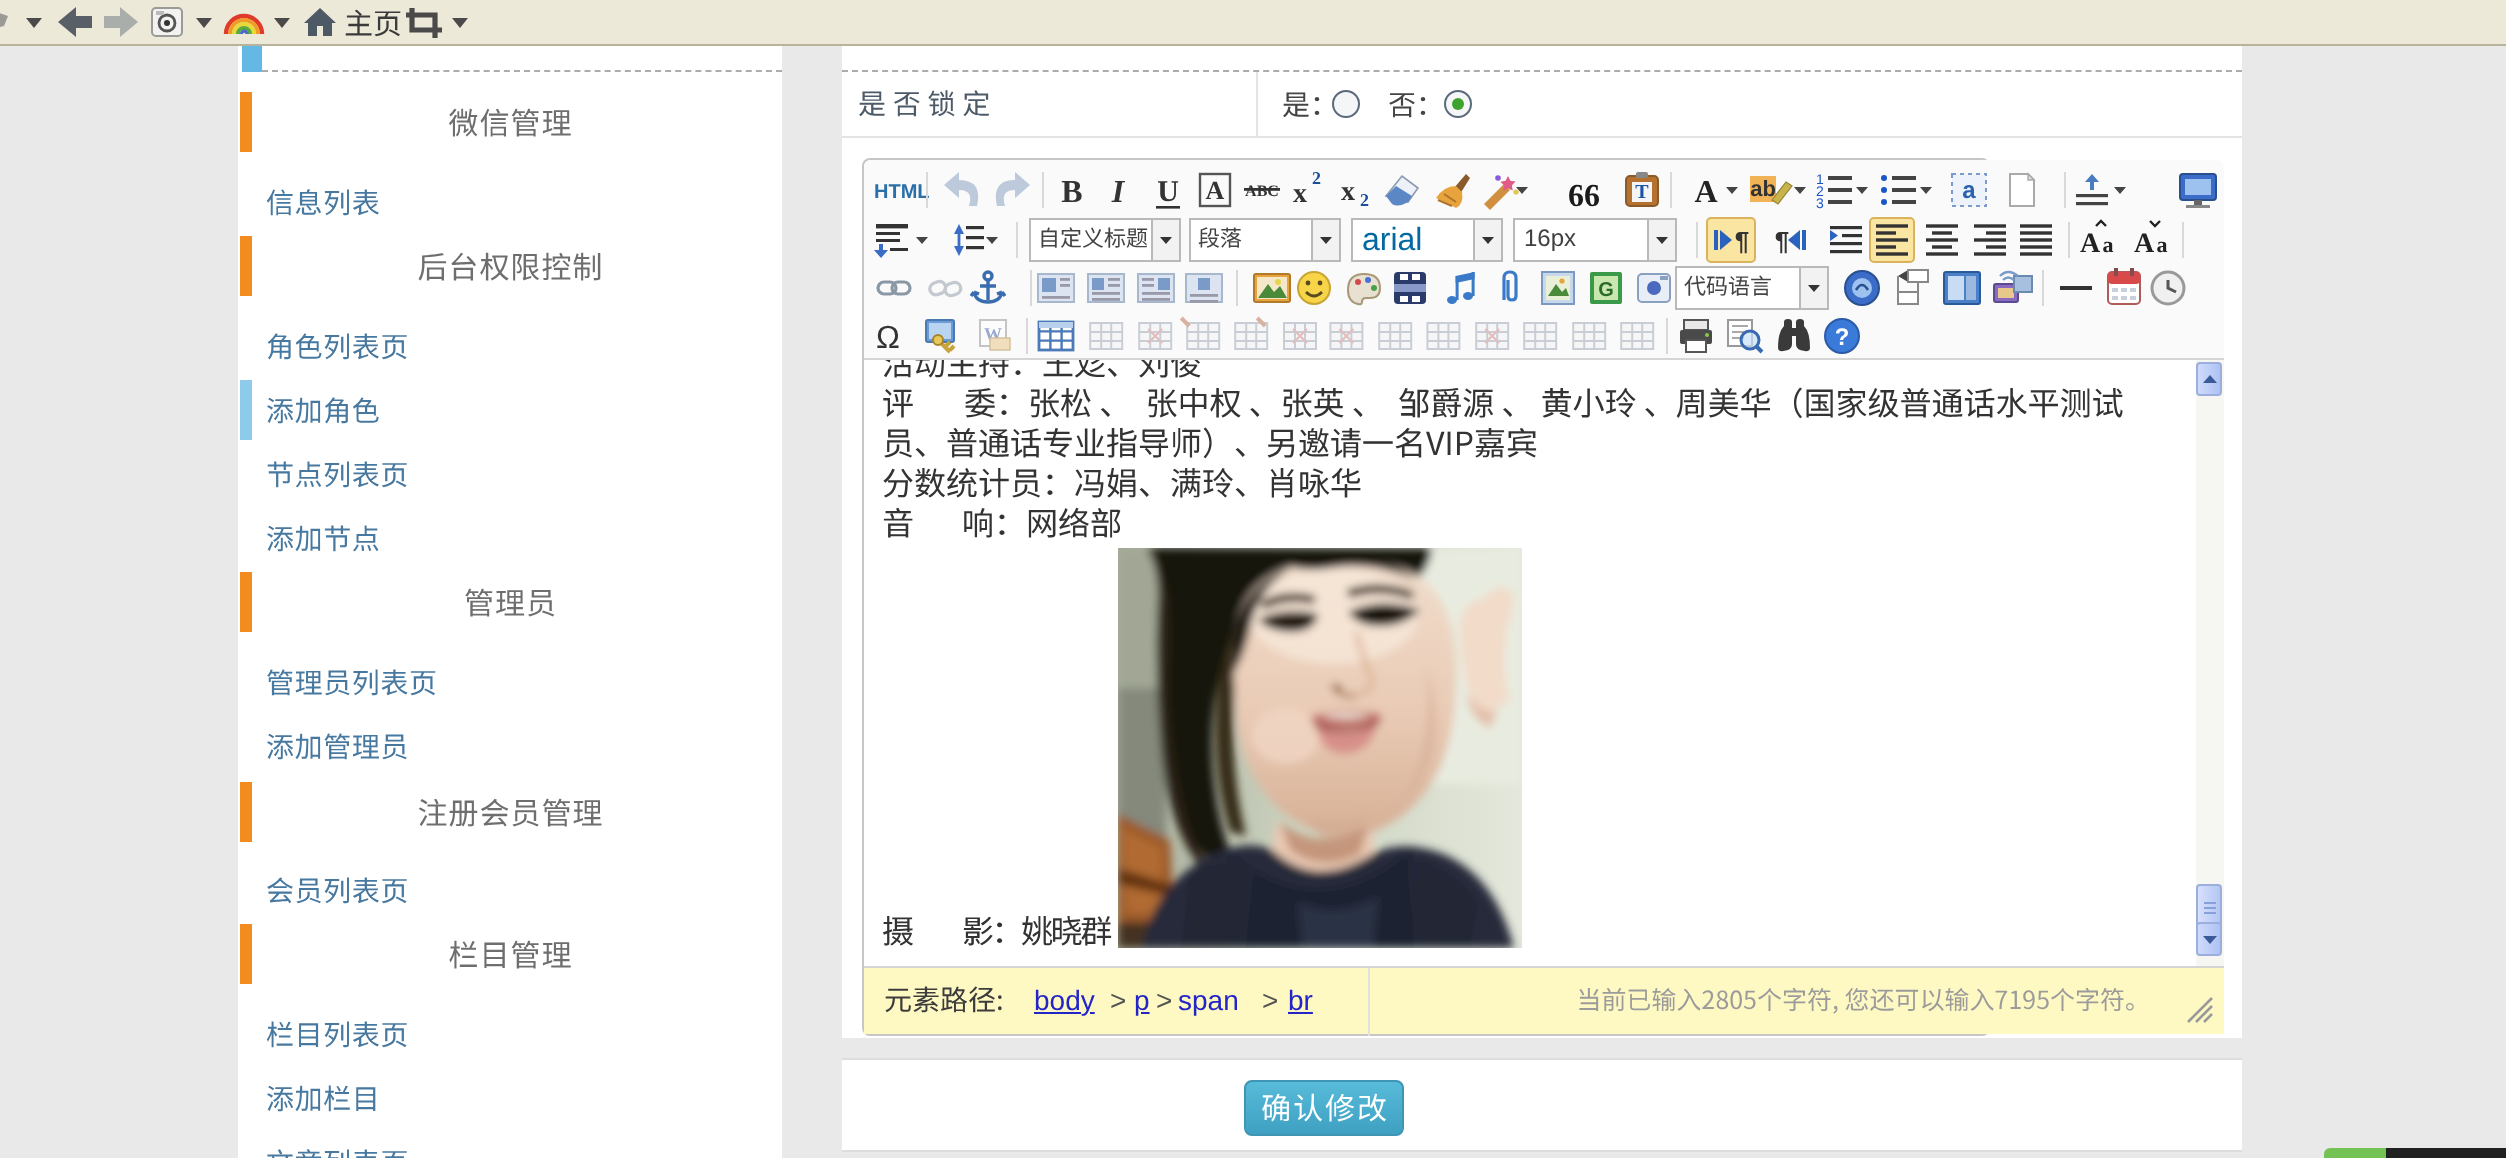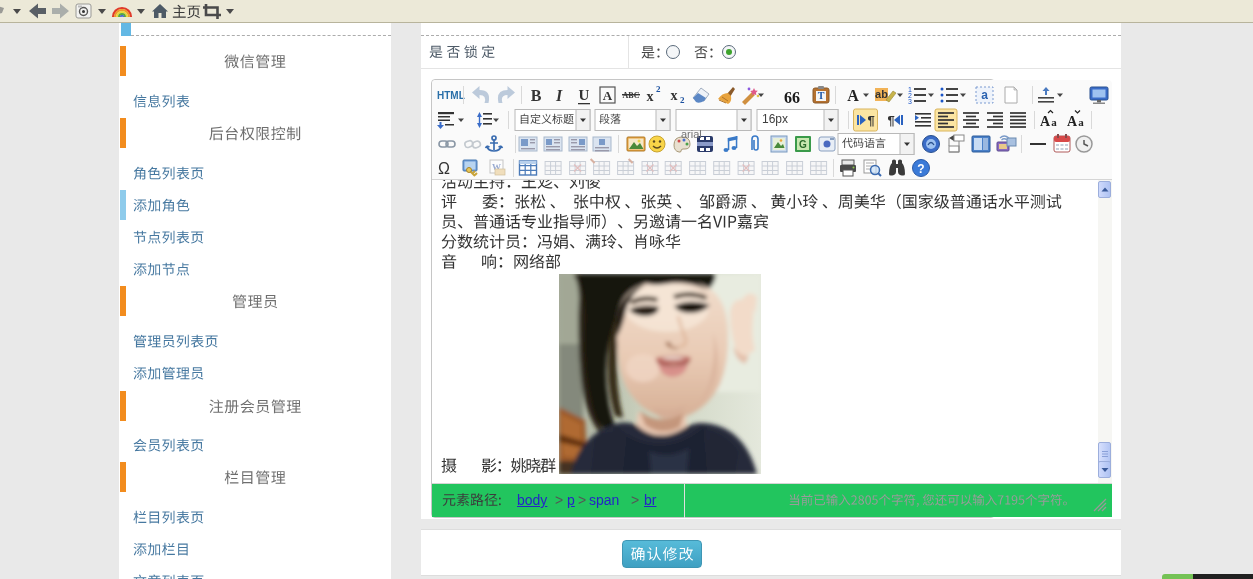--- a/index.html
+++ b/index.html
@@ -13,21 +13,21 @@
 .dash{border-top:1px dashed #acacac;height:0}
 .obar{left:120px;width:6px;height:30px;background:#f28c1e}
 .bluebar{left:120px;top:190px;width:6px;height:30px;background:#8ecbeb}
 .bluesq{left:121px;top:23px;width:10px;height:13px;background:#63b8e4}
 #row1{left:421px;top:36px;width:700px;height:33px;background:#fff;border-bottom:1px solid #e4e4e4}
 #celldiv{left:628px;top:36px;width:1px;height:33px;background:#e4e4e4}
 .radio{width:14px;height:14px;border-radius:50%;border:1px solid #5a6a7a;background:#f4f6f8}
 .radio.on:after{content:"";position:absolute;left:2.5px;top:2.5px;width:6px;height:6px;border-radius:50%;background:#3da32c}
 #editor{left:431px;top:79px;width:564px;height:439px;border:1px solid #c6c6c6;border-radius:4px;background:#fff}
 #toolbar{left:0;top:0;width:680px;height:100px;background:#fafafa;border-bottom:1px solid #d5d5d5;border-radius:4px 4px 0 0}
-#bottombar{left:0;top:403px;width:680px;height:34px;background:#22c55e;border-top:1px solid #d5d5d5}
+#bottombar{left:0;top:403px;width:680px;height:34px;background:#fef9c3;border-top:1px solid #d5d5d5}
 #bbdiv{left:252px;top:0;width:1px;height:34px;background:#e0e0e0}
 #content{left:0;top:100px;width:680px;height:303px;background:#fff;overflow:hidden}
 #scrollbar{left:666px;top:100px;width:14px;height:303px;background:#f6f6f3}
 .sbtn{left:0px;width:13px;height:17px;border:1px solid #9caedc;border-radius:2px;background:linear-gradient(90deg,#cfdafc,#aec2f2)}
 .sthumb{left:0px;top:262px;width:13px;height:22px;border:1px solid #9caedc;border-radius:2px;background:linear-gradient(90deg,#d7e0fd,#b4c6f4)}
 #photo{left:127px;top:94px;width:202px;height:200px}
 #confirmbtn{left:201px;top:11px;width:80px;height:28px;border:1px solid #3e96b4;border-radius:4px;background:linear-gradient(#57bbd9,#3fa0c2)}
 #greenbit{left:1162px;top:574px;width:31px;height:5px;background:#74c255;border-radius:3px 0 0 0}
 #blackbit{left:1193px;top:574px;width:60px;height:5px;background:#202020}
 </style>
@@ -607,21 +607,21 @@
       </svg>
   </div>
 </div>
 
 <div class="abs" id="btnrow2" style="left:421px;top:529px;width:700px;height:47px">
   <div class="abs" id="confirmbtn"></div>
 </div>
 <div class="abs" id="greenbit"></div>
 <div class="abs" id="blackbit"></div>
 
-<div class="abs" style="left:681px;top:128px;font-size:11px;color:#737373">arial</div>
+<div class="abs" style="left:681px;top:112px;font-size:16px;color:#0369a1">arial</div>
 <div class="abs" style="left:762px;top:112px;font-size:12px;color:#404040">16px</div>
 
 <svg xmlns="http://www.w3.org/2000/svg" style="position:absolute;left:0;top:0;pointer-events:none" width="1253" height="579" viewBox="0 0 1253 579">
     <defs>
       <path id="g2C" d="M8 -19C16 -15 22 -8 22 2C22 9 19 13 14 13C11 13 8 10 8 6C8 2 11 0 14 0L15 0C15 -6 12 -11 5 -14Z"></path>
       <path id="g30" d="M28 -1C42 -1 51 11 51 37C51 62 42 75 28 75C14 75 5 62 5 37C5 11 14 -1 28 -1ZM28 6C20 6 14 15 14 37C14 58 20 67 28 67C36 67 42 58 42 37C42 15 36 6 28 6Z"></path>
       <path id="g31" d="M9 0H49V8H34V73H27C23 71 19 69 12 68V62H25V8H9Z"></path>
       <path id="g32" d="M4 0H50V8H30C26 8 22 8 18 7C35 24 47 38 47 53C47 66 39 75 26 75C16 75 10 70 4 64L9 59C13 64 18 67 24 67C34 67 38 61 38 53C38 40 27 26 4 5Z"></path>
       <path id="g35" d="M26 -1C38 -1 50 8 50 24C50 40 40 47 28 47C24 47 20 46 17 44L19 66H47V73H11L9 39L14 36C18 39 21 40 26 40C35 40 41 34 41 24C41 13 34 6 25 6C17 6 11 10 7 14L3 8C8 4 15 -1 26 -1Z"></path>
       <path id="g37" d="M20 0H29C30 29 34 46 51 68V73H5V66H40C26 46 21 28 20 0Z"></path>

